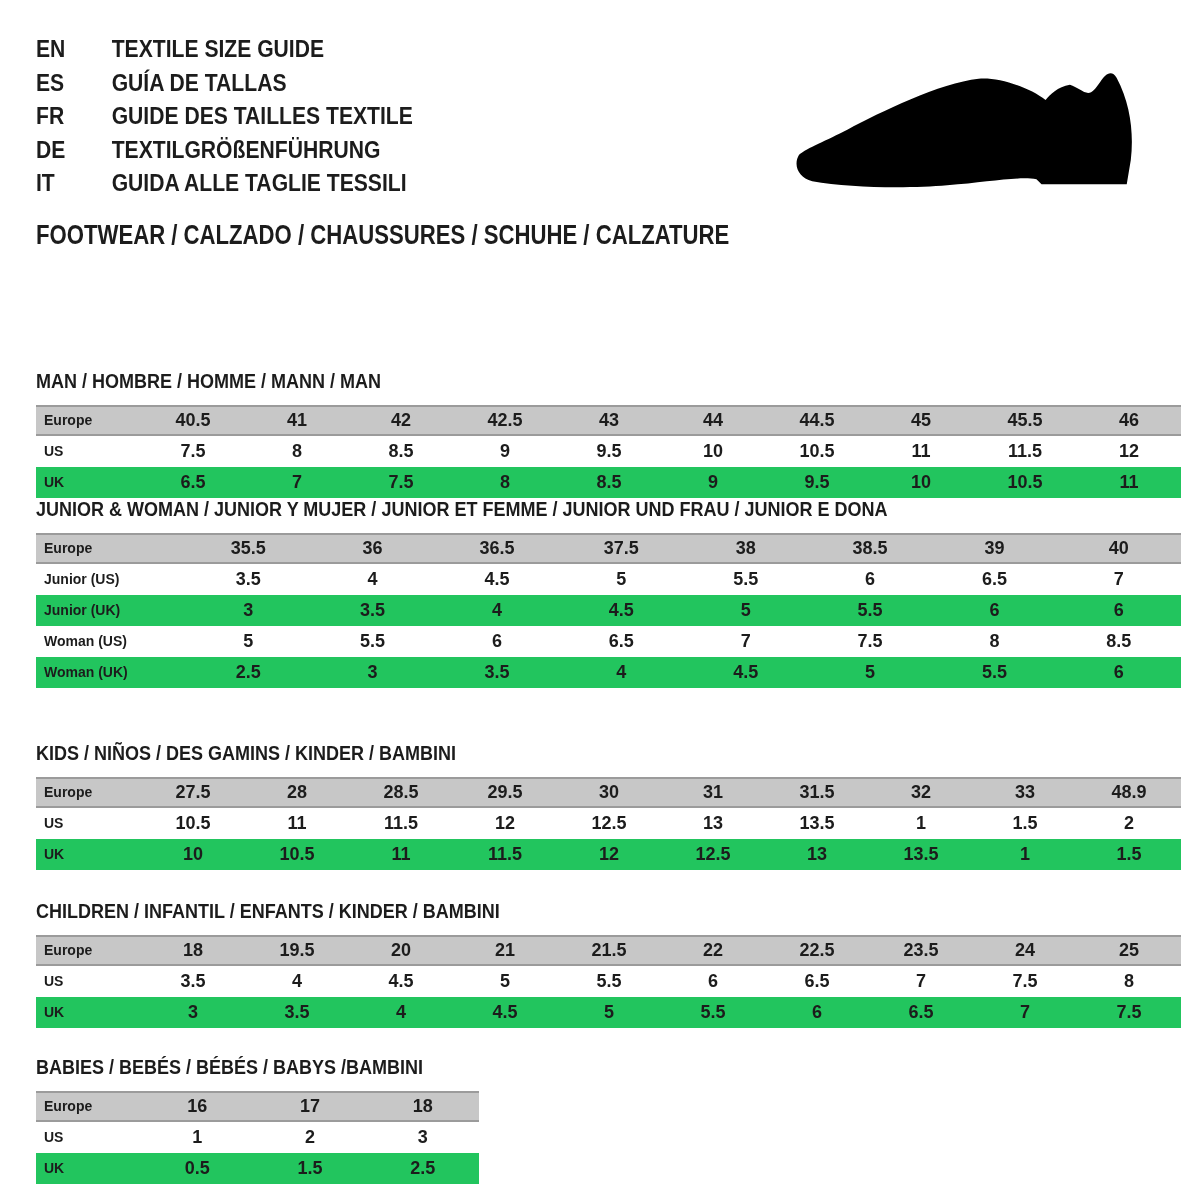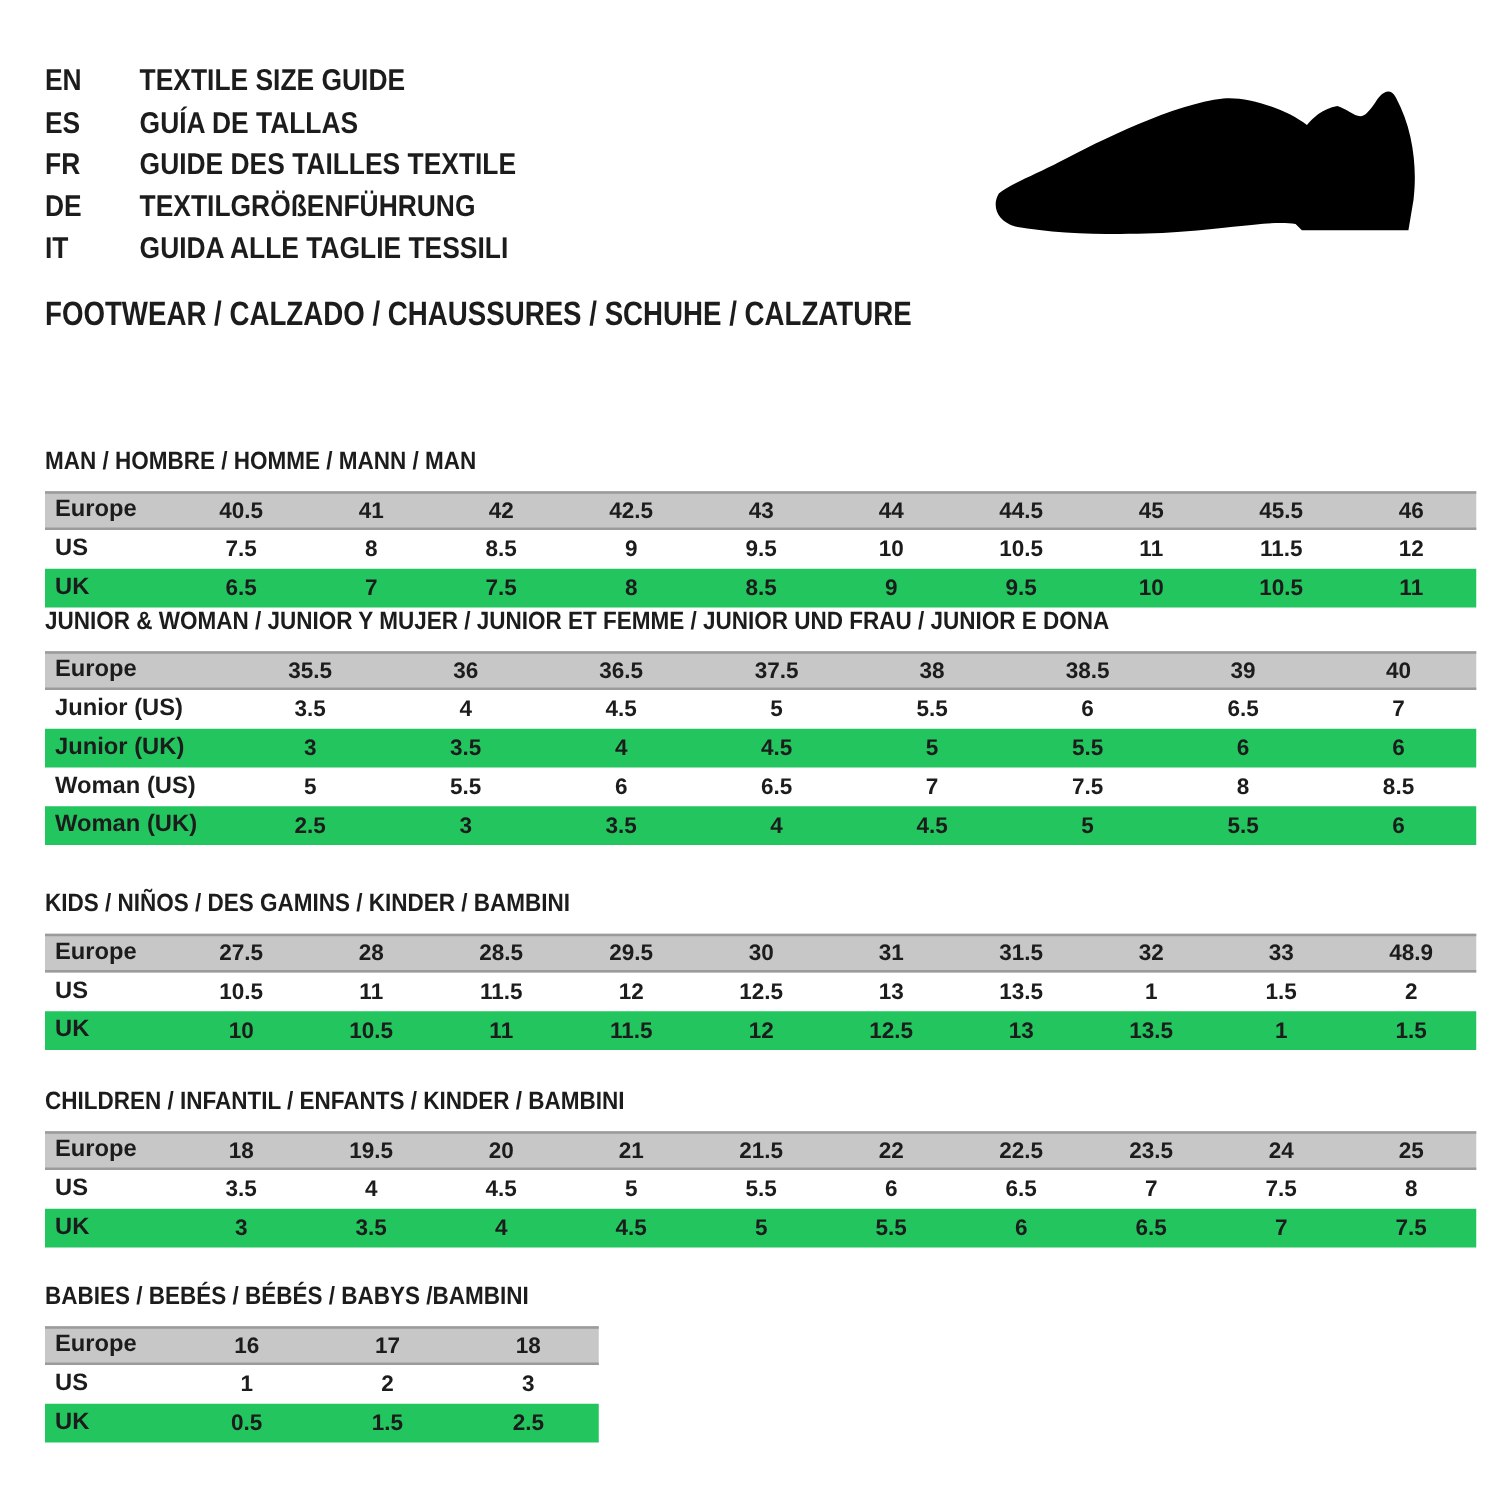--- a/index.html
+++ b/index.html
@@ -4,21 +4,21 @@
 <style>
   html, body { margin:0; padding:0; }
   body {
     width:1200px; height:1200px;
     background:#ffffff;
     font-family:"Liberation Sans", sans-serif;
     color:#1c1c1c;
     position:relative;
     overflow:hidden;
   }
-  .page { padding:46px 20px 0 36px; position:relative; }
+  .page { padding:30px 20px 0 36px; position:relative; }
 
   
   .langs { margin-top:2px; }
   .lang-row {
     display:flex;
     font-size:24px; font-weight:bold;
     line-height:33.5px;
     transform:scaleX(0.88); transform-origin:left top;
     white-space:nowrap;
   }
@@ -35,43 +35,43 @@
   .shoe { position:absolute; left:795px; top:60px; width:350px; height:140px; }
   .shoe svg { width:100%; height:100%; display:block; }
 
   
   section h3 {
     font-size:20px; font-weight:bold;
     line-height:22px; margin:0 0 13px 0;
     transform:scaleX(0.9); transform-origin:left top;
     white-space:nowrap;
   }
-  #sec-man      { margin-top:92px; }
+  #sec-man      { margin-top:120px; }
   #sec-junior   { }
-  #sec-kids     { margin-top:36px; }
+  #sec-kids     { margin-top:54px; }
   #sec-children { margin-top:30px; }
   #sec-babies   { margin-top:28px; }
 
   .tbl { width:1145px; font-weight:bold; }
   .tbl.narrow { width:443px; }
   .row {
     display:flex; align-items:center;
     height:31px; box-sizing:border-box;
     font-size:18px;
   }
   .row.hdr {
     background:#c7c7c7;
     border-top:2px solid #9b9b9b;
     border-bottom:2px solid #9b9b9b;
   }
   .row.alt { background:#22c55e; }
   .cell-label {
     width:105px; flex:0 0 105px;
     padding-left:8px; box-sizing:border-box;
-    font-size:19px; text-align:left;
+    font-size:14px; text-align:left;
     white-space:nowrap;
   }
   .wide-label .cell-label { width:150px; flex:0 0 150px; }
   .cell { flex:1 1 0; text-align:center; }
 </style>
 </head>
 <body>
 
 <div class="page">
 

